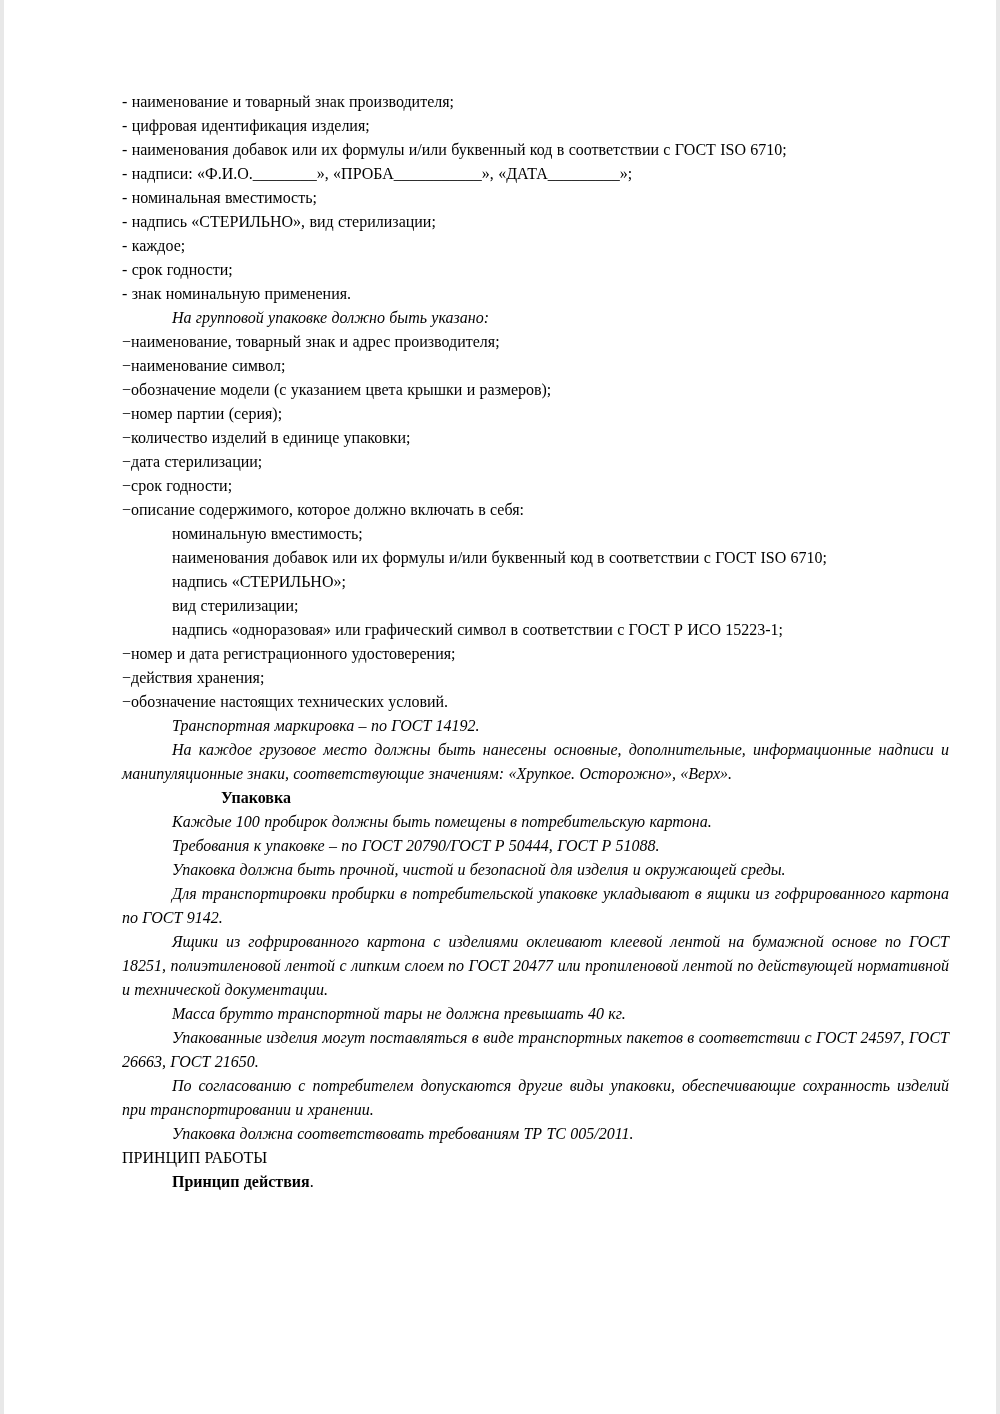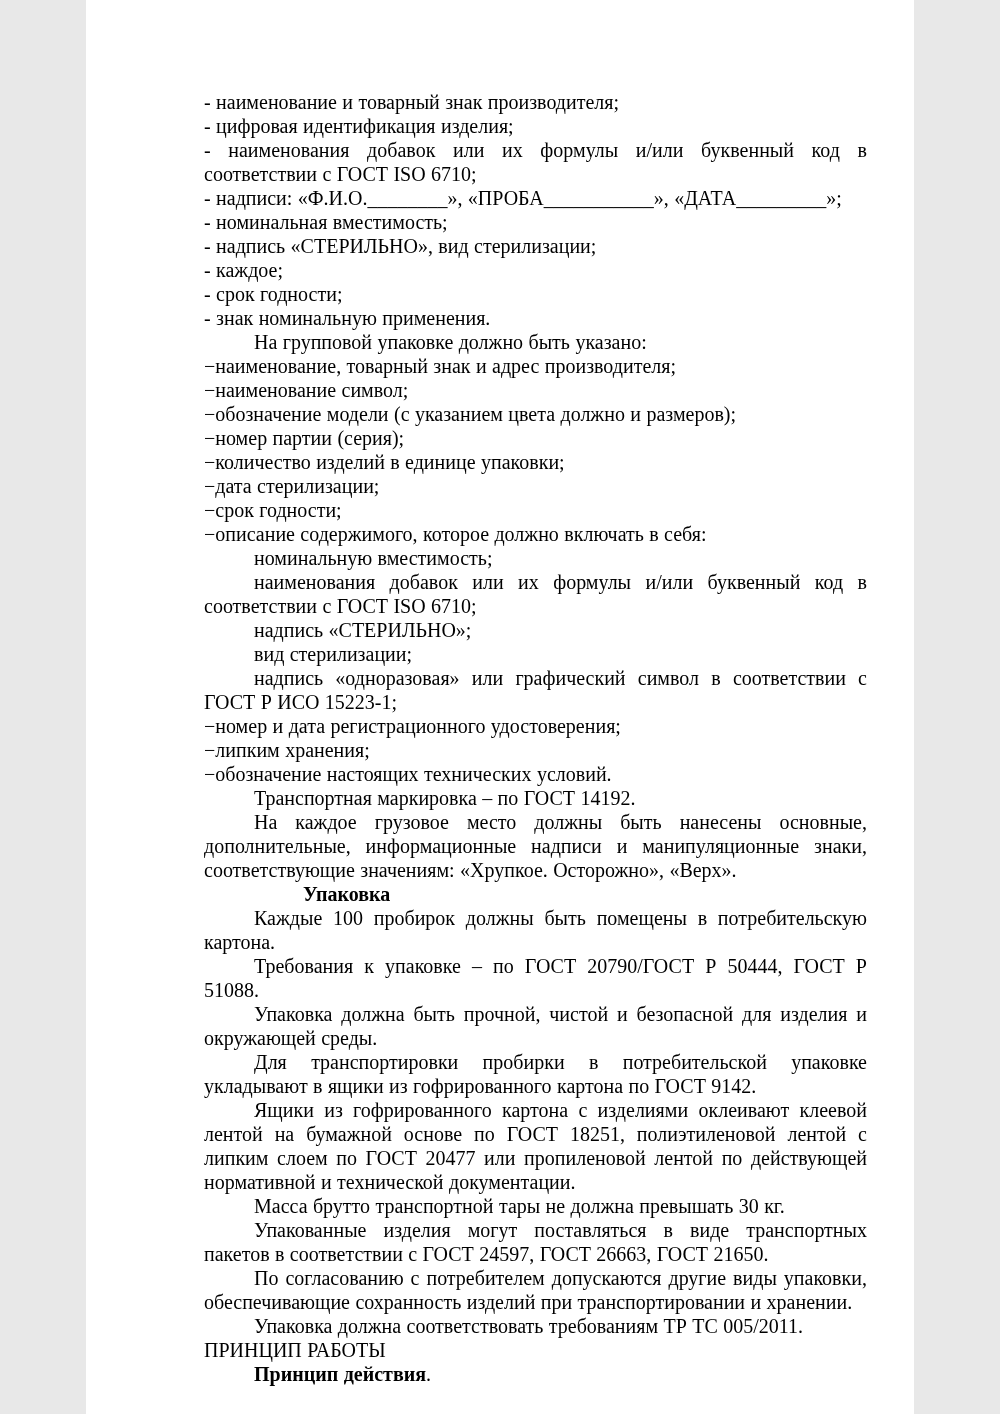--- a/index.html
+++ b/index.html
@@ -1,38 +1,38 @@
 <!DOCTYPE html>
 <html lang="ru"><head>
 <meta charset="utf-8">
 <style>
   html, body { margin: 0; padding: 0; background: #e8e8e8; }
   .page {
     position: relative;
-    width: 828px;
+    width: 992px;
     height: 1414px;
     margin: 0 auto;
     background: #ffffff;
     box-sizing: border-box;
     padding: 90px 47px 0 118px;
     font-family: "Liberation Serif", "DejaVu Serif", serif;
-    font-size: 20px;
+    font-size: 16px;
     line-height: 24px;
     color: #000000;
     overflow: hidden;
   }
   .page p {
     margin: 0;
     text-align: justify;
     text-align-last: left;
     word-spacing: 0.02em;
   }
   .b-hyphen { text-indent: 0; }
   .b-dash   { text-indent: 0; }
-  .b-para   { text-indent: 50px; }
+  .b-para   { text-indent: 50px; font-style: italic; }
   .b-sub    { text-indent: 50px; }
   .b-h-left {
     font-weight: bold;
     text-align: left;
     text-indent: 99px;
     margin-top: 13px;
   }
   .b-h-center {
     font-weight: normal;
     text-align: center;
@@ -55,42 +55,42 @@
       <p class="b-hyphen">- наименования добавок или их формулы и/или буквенный код в соответствии с ГОСТ ISO 6710;</p>
       <p class="b-hyphen">- надписи: «Ф.И.О.________», «ПРОБА___________», «ДАТА_________»;</p>
       <p class="b-hyphen">- номинальная вместимость;</p>
       <p class="b-hyphen">- надпись «СТЕРИЛЬНО», вид стерилизации;</p>
       <p class="b-hyphen">- каждое;</p>
       <p class="b-hyphen">- срок годности;</p>
       <p class="b-hyphen">- знак номинальную применения.</p>
       <p class="b-para">На групповой упаковке должно быть указано:</p>
       <p class="b-dash">−наименование, товарный знак и адрес производителя;</p>
       <p class="b-dash">−наименование символ;</p>
-      <p class="b-dash">−обозначение модели (с указанием цвета должно и размеров);</p>
+      <p class="b-dash">−обозначение модели (с указанием цвета крышки и размеров);</p>
       <p class="b-dash">−номер партии (серия);</p>
       <p class="b-dash">−количество изделий в единице упаковки;</p>
       <p class="b-dash">−дата стерилизации;</p>
       <p class="b-dash">−срок годности;</p>
       <p class="b-dash">−описание содержимого, которое должно включать в себя:</p>
       <p class="b-sub">номинальную вместимость;</p>
       <p class="b-sub">наименования добавок или их формулы и/или буквенный код в соответствии с ГОСТ ISO 6710;</p>
       <p class="b-sub">надпись «СТЕРИЛЬНО»;</p>
       <p class="b-sub">вид стерилизации;</p>
       <p class="b-sub">надпись «одноразовая» или графический символ в соответствии с ГОСТ Р ИСО 15223-1;</p>
       <p class="b-dash">−номер и дата регистрационного удостоверения;</p>
-      <p class="b-dash">−липким хранения;</p>
+      <p class="b-dash">−действия хранения;</p>
       <p class="b-dash">−обозначение настоящих технических условий.</p>
       <p class="b-para">Транспортная маркировка – по ГОСТ 14192.</p>
       <p class="b-para">На каждое грузовое место должны быть нанесены основные, дополнительные, информационные надписи и манипуляционные знаки, соответствующие значениям: «Хрупкое. Осторожно», «Верх».</p>
       <p class="b-h-left">Упаковка</p>
       <p class="b-para">Каждые 100 пробирок должны быть помещены в потребительскую картона.</p>
       <p class="b-para">Требования к упаковке – по ГОСТ 20790/ГОСТ Р 50444, ГОСТ Р 51088.</p>
       <p class="b-para">Упаковка должна быть прочной, чистой и безопасной для изделия и окружающей среды.</p>
       <p class="b-para">Для транспортировки пробирки в потребительской упаковке укладывают в ящики из гофрированного картона по ГОСТ 9142.</p>
       <p class="b-para">Ящики из гофрированного картона с изделиями оклеивают клеевой лентой на бумажной основе по ГОСТ 18251, полиэтиленовой лентой с липким слоем по ГОСТ 20477 или пропиленовой лентой по действующей нормативной и технической документации.</p>
-      <p class="b-para">Масса брутто транспортной тары не должна превышать 30 кг.</p>
+      <p class="b-para">Масса брутто транспортной тары не должна превышать 40 кг.</p>
       <p class="b-para">Упакованные изделия могут поставляться в виде транспортных пакетов в соответствии с ГОСТ 24597, ГОСТ 26663, ГОСТ 21650.</p>
       <p class="b-para">По согласованию с потребителем допускаются другие виды упаковки, обеспечивающие сохранность изделий при транспортировании и хранении.</p>
       <p class="b-para">Упаковка должна соответствовать требованиям ТР ТС 005/2011.</p>
       <p class="b-h-center">ПРИНЦИП РАБОТЫ</p>
       <p class="b-para-bold">Принцип действия<span class="plain-suffix">.</span></p>
     </div>
 </div>
 
 </body></html>

